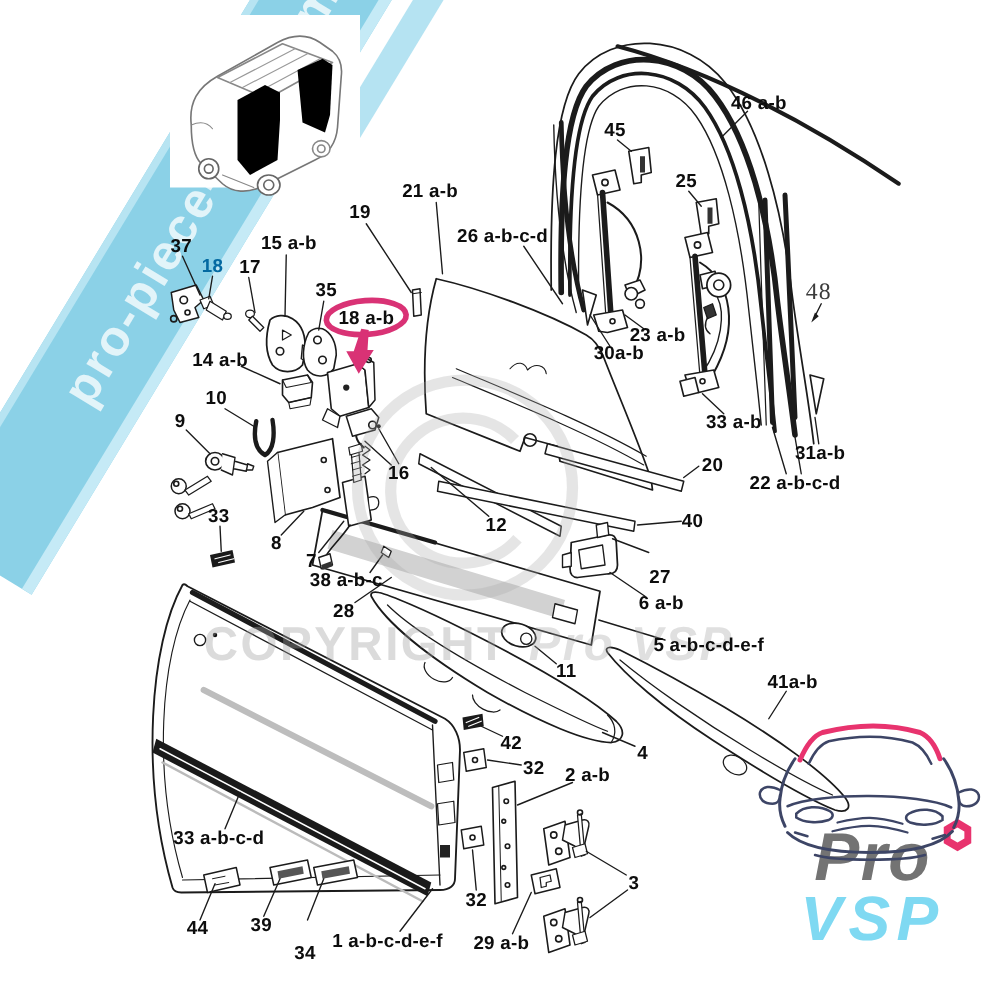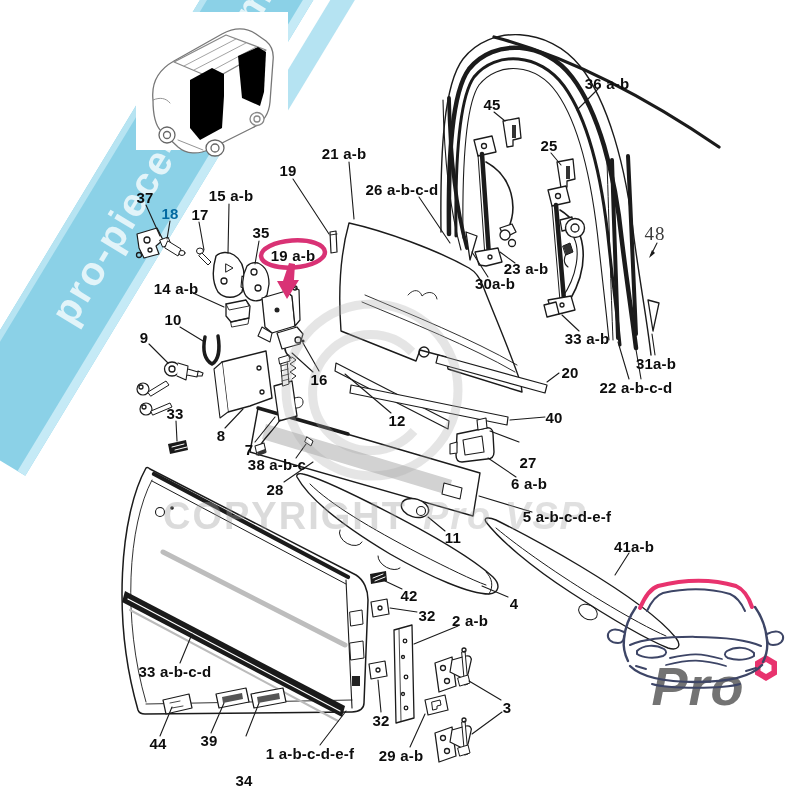--- a/index.html
+++ b/index.html
@@ -302,26 +302,26 @@
   <div id="wmtext">
     <span>COPYRIGHT</span><span class="brand">Pro VSP</span>
   </div>
 
   <div class="lbl" style="left:145px;top:197px">37</div>
   <div class="lbl lbl-pale" style="left:170px;top:213px">18</div>
   <div class="lbl" style="left:200px;top:214px">17</div>
   <div class="lbl" style="left:231px;top:195px">15 a-b</div>
   <div class="lbl" style="left:261px;top:232px">35</div>
   <div class="lbl" style="left:288px;top:170px">19</div>
-  <div class="lbl" style="left:293px;top:255px">19 a-b</div>
+  <div class="lbl" style="left:293px;top:255px">18 a-b</div>
   <div class="lbl" style="left:344px;top:153px">21 a-b</div>
   <div class="lbl" style="left:402px;top:189px">26 a-b-c-d</div>
   <div class="lbl" style="left:492px;top:104px">45</div>
   <div class="lbl" style="left:549px;top:145px">25</div>
-  <div class="lbl" style="left:607px;top:83px">36 a-b</div>
+  <div class="lbl" style="left:607px;top:83px">46 a-b</div>
   <div class="lbl lbl-serif" style="left:655px;top:234px">48</div>
   <div class="lbl" style="left:526px;top:268px">23 a-b</div>
   <div class="lbl" style="left:495px;top:283px">30a-b</div>
   <div class="lbl" style="left:587px;top:338px">33 a-b</div>
   <div class="lbl" style="left:570px;top:372px">20</div>
   <div class="lbl" style="left:656px;top:363px">31a-b</div>
   <div class="lbl" style="left:636px;top:387px">22 a-b-c-d</div>
   <div class="lbl" style="left:176px;top:288px">14 a-b</div>
   <div class="lbl" style="left:173px;top:319px">10</div>
   <div class="lbl" style="left:144px;top:337px">9</div>
@@ -338,21 +338,21 @@
   <div class="lbl" style="left:567px;top:516px">5 a-b-c-d-e-f</div>
   <div class="lbl" style="left:453px;top:537px">11</div>
   <div class="lbl" style="left:514px;top:603px">4</div>
   <div class="lbl" style="left:634px;top:546px">41a-b</div>
   <div class="lbl" style="left:409px;top:595px">42</div>
   <div class="lbl" style="left:427px;top:615px">32</div>
   <div class="lbl" style="left:470px;top:620px">2 a-b</div>
   <div class="lbl" style="left:175px;top:671px">33 a-b-c-d</div>
   <div class="lbl" style="left:158px;top:743px">44</div>
   <div class="lbl" style="left:209px;top:740px">39</div>
-  <div class="lbl" style="left:244px;top:780px">34</div>
+  <div class="lbl" style="left:244px;top:763px">34</div>
   <div class="lbl" style="left:310px;top:753px">1 a-b-c-d-e-f</div>
   <div class="lbl" style="left:381px;top:720px">32</div>
   <div class="lbl" style="left:401px;top:755px">29 a-b</div>
   <div class="lbl" style="left:507px;top:707px">3</div>
 
   <svg id="overlay" width="800" height="800" viewBox="0 0 800 800">
     <ellipse cx="293" cy="254" rx="32" ry="13.5" transform="rotate(-4 293 254)" fill="none" stroke="#d93275" stroke-width="4.5"></ellipse>
     <path d="M 289 263 L 295 264 L 294 280 L 299 280 L 287 299 L 277 281 L 283 281 Z" fill="#d93275"></path>
     <g fill="none" stroke="#3d4566" stroke-width="2.4" stroke-linecap="round">
       <path d="M 640 608 C 646 594 652 588 658 586 C 686 579 712 579 736 586 C 743 589 748 595 752 607" stroke="#e8336e" stroke-width="4"></path>
@@ -372,15 +372,16 @@
   </svg>
 
   <div id="logo">
     <div class="pro">
       <span>Pro</span>
       <svg class="hex" width="28" height="28" viewBox="0 0 28 28">
         <polygon points="14,1 25,7.5 25,20.5 14,27 3,20.5 3,7.5" fill="#e8336e"></polygon>
         <polygon points="14,8 19.5,11.2 19.5,16.8 14,20 8.5,16.8 8.5,11.2" fill="#fff"></polygon>
       </svg>
     </div>
+    <div class="vsp">VSP</div>
   </div>
 
 </div>
 
 </body></html>

